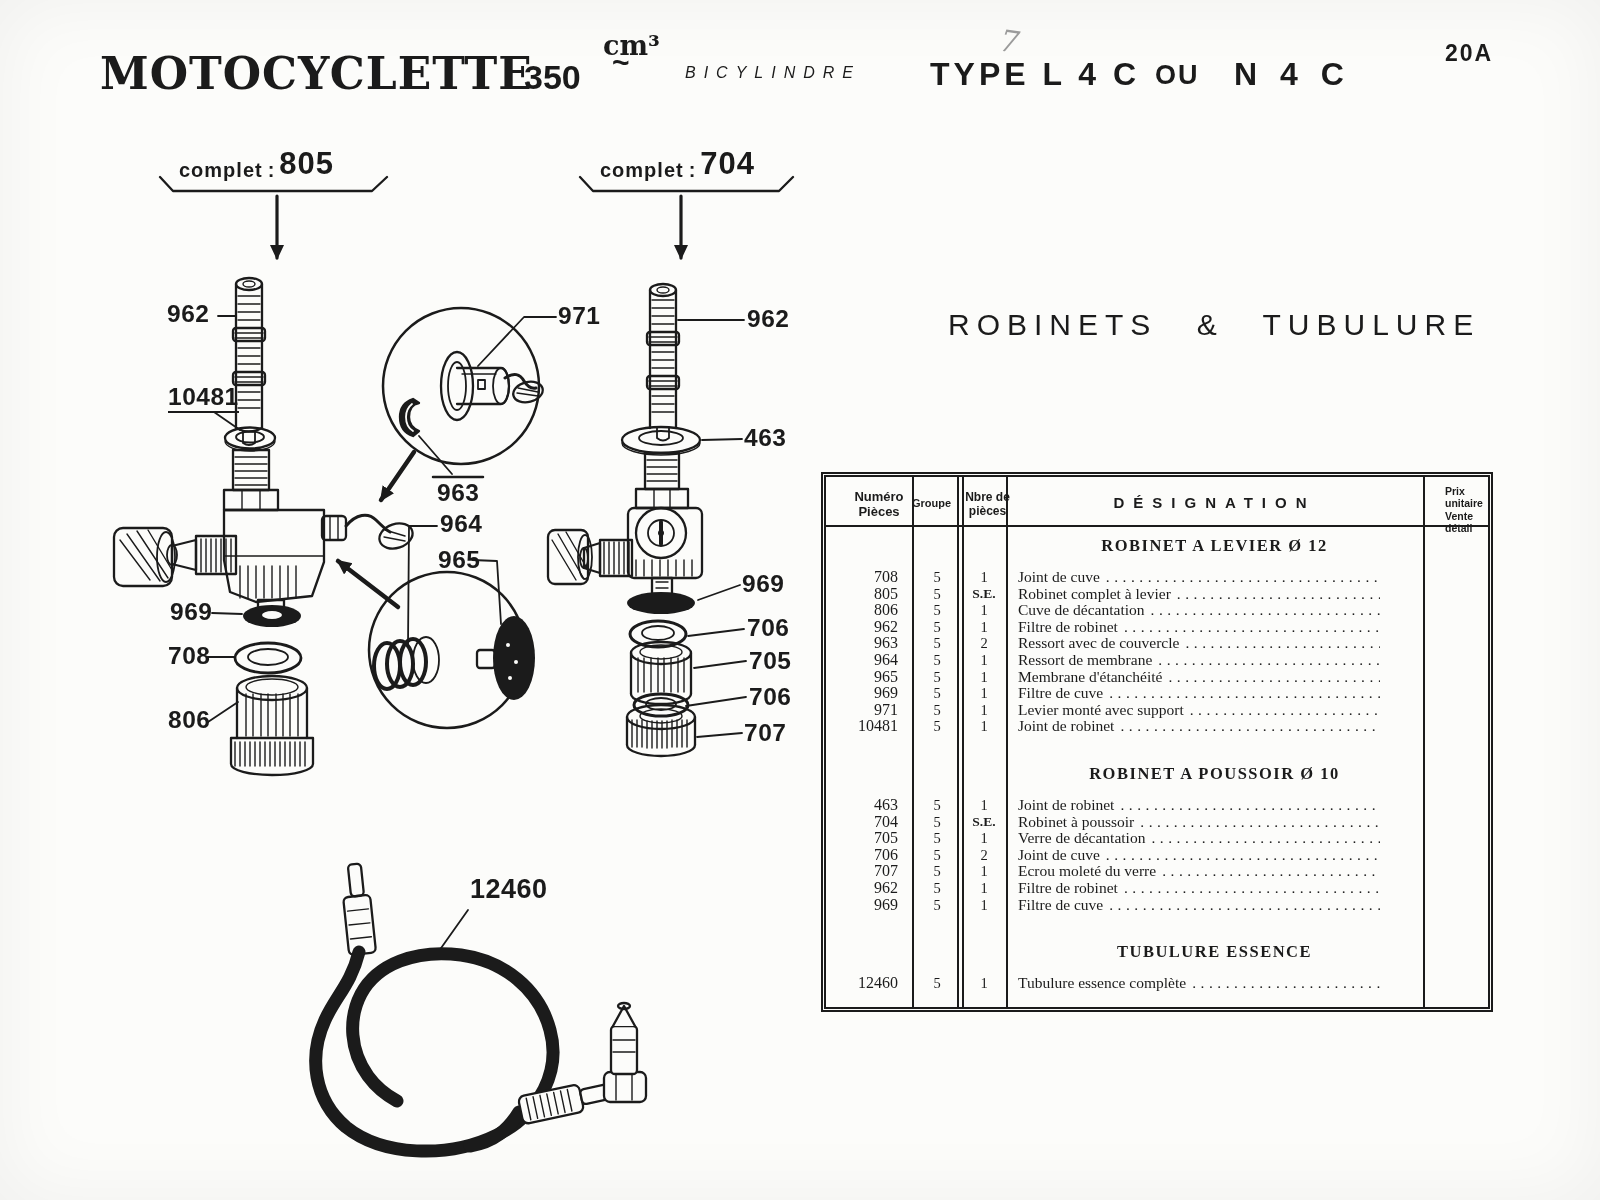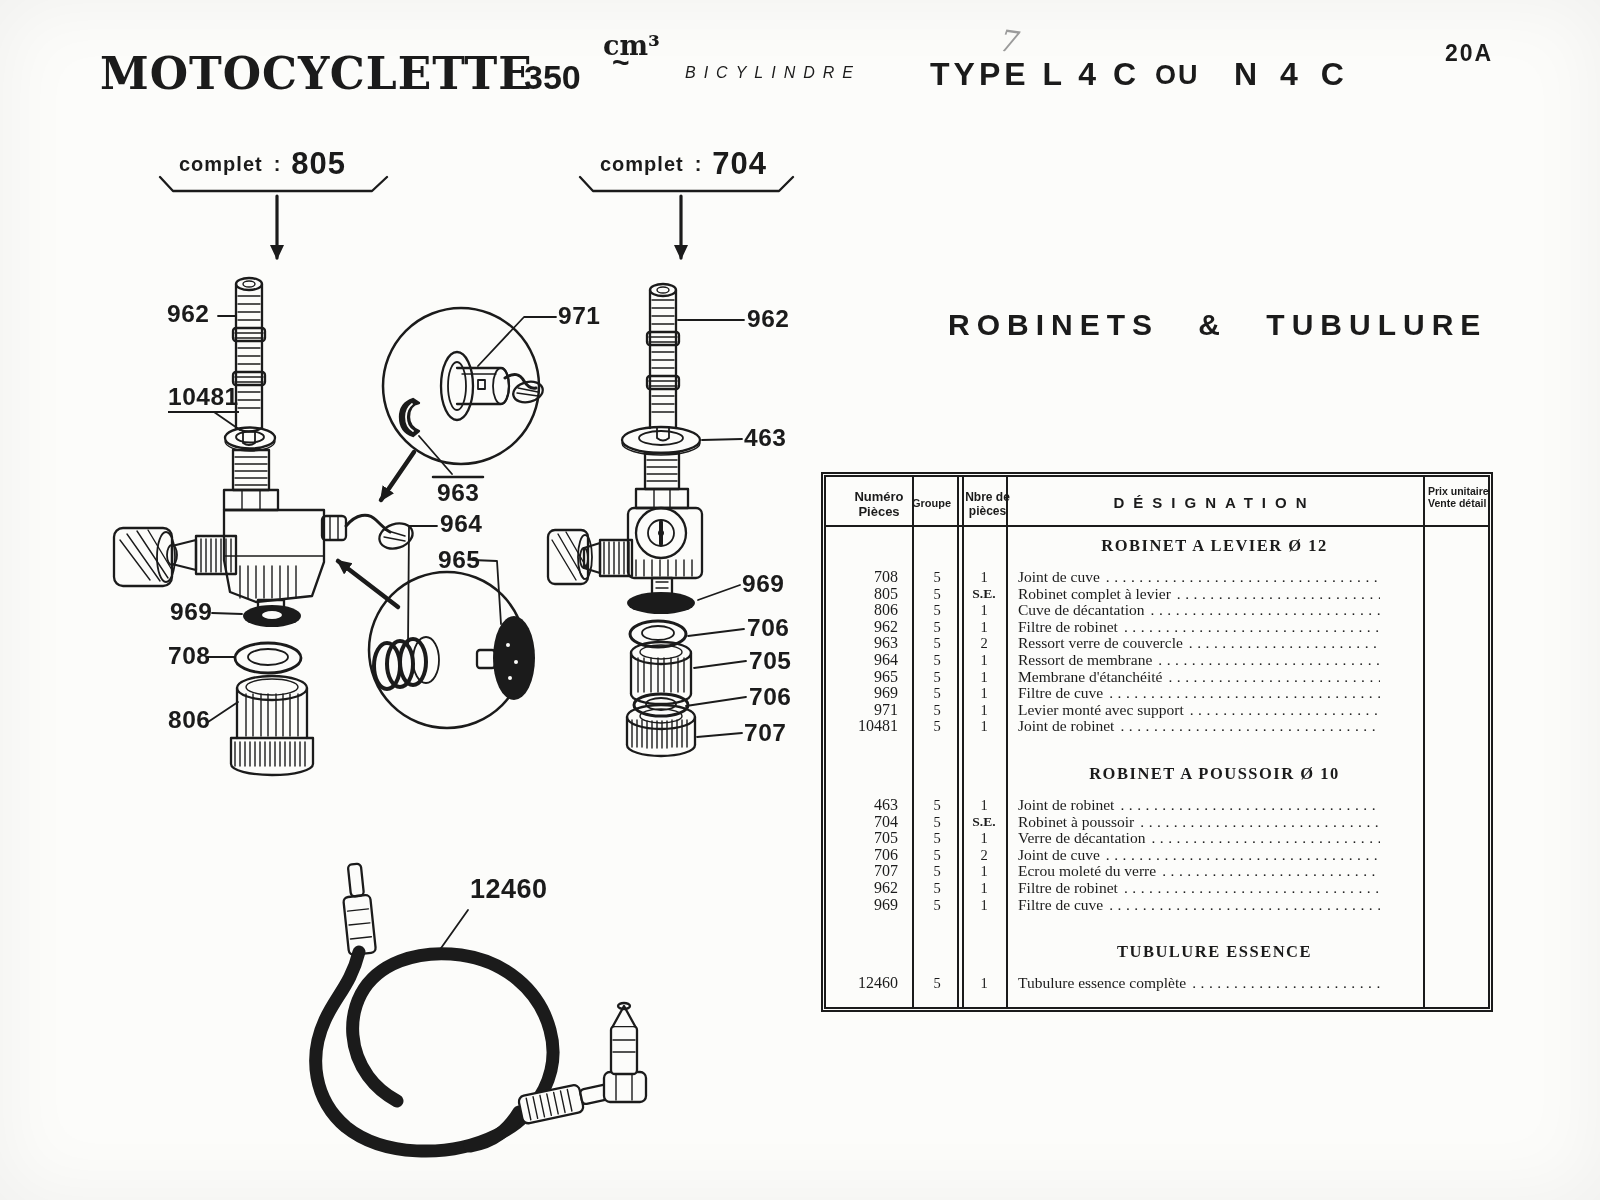--- a/index.html
+++ b/index.html
@@ -11,39 +11,39 @@
   .disp{left:524px;top:58px;font-weight:900;font-size:34px}
   .cm3{left:603px;top:30px;font-family:"DejaVu Serif",serif;font-weight:700;font-size:27px}
   .tilde{left:612px;top:46px;font-weight:900;font-size:30px}
   .bicyl{left:685px;top:64px;font-style:italic;font-size:16px;letter-spacing:8px}
   .typemain{left:930px;top:56px;font-weight:800;font-size:32px;letter-spacing:4px}
   .typeou{left:1155px;top:60px;font-weight:700;font-size:27px;letter-spacing:2px}
   .typealt{left:1234px;top:56px;font-weight:800;font-size:32px;letter-spacing:7px}
   .pagenum{left:1445px;top:40px;font-weight:700;font-size:23px;letter-spacing:2px}
   .hand7{left:1000px;top:24px;font-family:"DejaVu Serif",serif;font-style:italic;font-size:30px;color:#9b9b9b;transform:rotate(8deg)}
   
-  .complet{position:absolute;display:flex;align-items:center;gap:11px}
+  .complet{position:absolute;display:flex;align-items:flex-end;gap:5px}
   .complet .w{font-weight:700;font-size:20px;letter-spacing:1px}
   .complet .k{font-weight:700;font-size:20px}
   .complet .n{font-weight:900;font-size:31px;letter-spacing:1px}
   .c805{left:179px;top:146px}
   .c704{left:600px;top:146px}
   .co{position:absolute;font-weight:700;font-size:24.5px;line-height:26px;letter-spacing:.5px}
-  .robinets{left:948px;top:308px;font-weight:700;font-size:30px;letter-spacing:7px;word-spacing:24px}
+  .robinets{left:948px;top:308px;font-weight:400;font-size:30px;letter-spacing:7px;word-spacing:24px}
   
   .ptable{position:absolute;left:821px;top:472px;width:672px;height:540px;box-sizing:border-box;
           border:5px double #1b1b1b;font-family:"Liberation Serif",serif}
   .sep{position:absolute;top:0;bottom:0;width:1.6px;background:#1b1b1b}
   .hline{position:absolute;left:0;right:0;top:48px;height:2px;background:#1b1b1b}
   .hcell{position:absolute;text-align:center;font-family:"Liberation Sans",sans-serif;font-weight:700;line-height:1.18}
   .h-num{left:0;top:12px;width:106px;font-size:13px}
   .h-grp{left:86px;top:20px;width:30px;font-size:11px}
   .h-nbre{left:136px;top:13px;width:51px;font-size:12px}
   .h-des{left:180px;top:17px;width:417px;font-size:15px;letter-spacing:9px}
-  .h-prix{left:597px;top:8px;width:70px;font-size:10.5px;text-align:left;padding-left:5px;box-sizing:border-box}
+  .h-prix{left:597px;top:8px;width:70px;font-size:10.5px;text-align:left;padding-left:22px;box-sizing:border-box}
   .t-body{position:absolute;left:0;right:0;top:50px;bottom:0;overflow:hidden}
   .sec-title{margin:8px 0 12px 180px;width:417px;text-align:center;font-weight:700;font-size:16.5px;
              letter-spacing:1.5px;height:22px;line-height:22px}
   .t-row + .sec-title{margin-top:28px}
   .t-row{display:flex;height:16.6px;line-height:16.6px;font-size:15.5px}
   .cell{box-sizing:border-box}
   .c-num{width:86px;text-align:right;padding-right:14px;font-size:16px}
   .c-grp{width:50px;text-align:center;font-size:14.5px}
   .c-nbre{width:44px;text-align:center;font-size:14.5px}
   .c-des{width:374px;padding-left:12px;display:flex;align-items:center;overflow:hidden}
@@ -365,21 +365,21 @@
           <div class="cell c-des">
             <span>Filtre de robinet</span>
             <span class="leader"></span>
           </div>
         </div>
         <div class="t-row">
           <div class="cell c-num">963</div>
           <div class="cell c-grp">5</div>
           <div class="cell c-nbre">2</div>
           <div class="cell c-des">
-            <span>Ressort verre de couvercle</span>
+            <span>Ressort avec de couvercle</span>
             <span class="leader"></span>
           </div>
         </div>
         <div class="t-row">
           <div class="cell c-num">964</div>
           <div class="cell c-grp">5</div>
           <div class="cell c-nbre">1</div>
           <div class="cell c-des">
             <span>Ressort de membrane</span>
             <span class="leader"></span>

